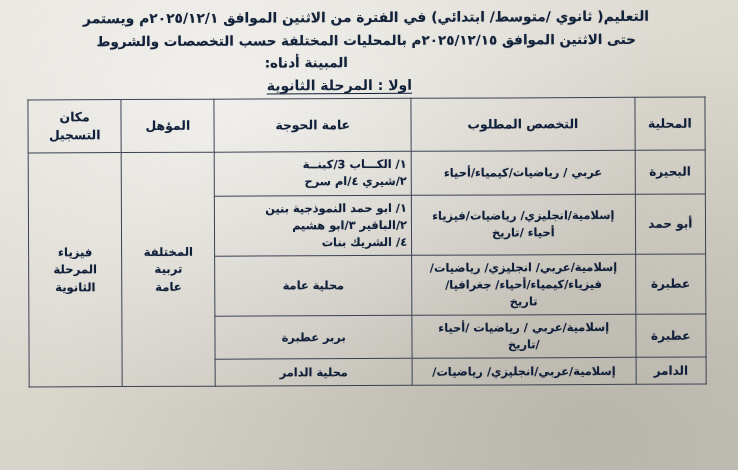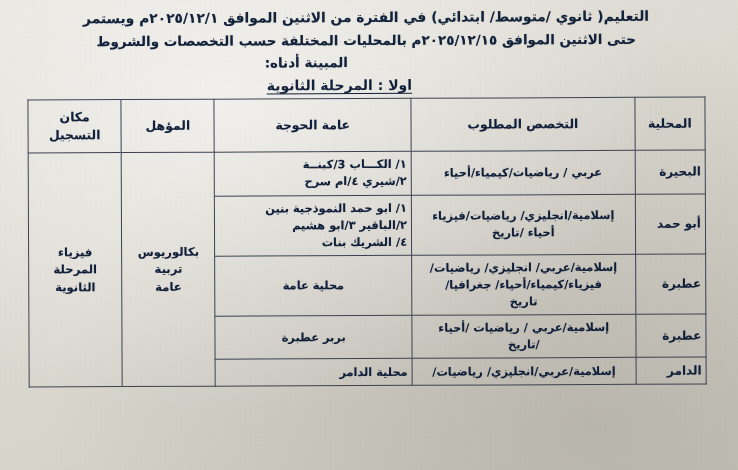--- a/index.html
+++ b/index.html
@@ -92,21 +92,21 @@
     font-size: 12.4px;
     height: 44px;
     font-weight: 700;
   }
   .col-loc   { width: 68px;  text-align: center; }
   .col-spec  { width: 216px; text-align: center; }
   .col-need  { width: 190px; text-align: right; }
   .col-qual  { width: 90px;  text-align: center; }
   .col-reg   { width: 90px;  text-align: center; }
 
-  td.loc   { font-size: 12px; }
+  td.loc   { text-align: center; font-size: 12px; }
   td.spec  { text-align: center; font-size: 11.4px; }
   td.need  { text-align: right;  font-size: 11.4px; padding-right: 6px; }
   td.qual  { text-align: center; font-size: 11.6px; line-height: 1.8; }
   td.reg   { text-align: center; font-size: 11.6px; line-height: 1.8; }
 
   .need-line { display: block; }
   .spec-line { display: block; }
   .loc-line  { display: block; }
 
   .thead-row th { background: transparent; }
@@ -155,21 +155,21 @@
         <tr>
           <td class="loc">البحيرة</td>
           <td class="spec">
             <span class="spec-line">عربي / رياضيات/كيمياء/أحياء</span>
           </td>
           <td class="need">
             <span class="need-line">١/ الكـــاب 3/كبنــة</span>
             <span class="need-line">٢/شيري   ٤/ام سرح</span>
           </td>
           <td class="qual" rowspan="5">
-            <span class="loc-line">بكالوريوس</span>
+            <span class="loc-line">المختلفة</span>
             <span class="loc-line">تربية</span>
             <span class="loc-line">عامة</span>
           </td>
           <td class="reg" rowspan="5">
             <span class="loc-line">فيزياء</span>
             <span class="loc-line">المرحلة</span>
             <span class="loc-line">الثانوية</span>
           </td>
         </tr>
 
@@ -207,21 +207,21 @@
           <td class="need" style="text-align:center">
             <span class="need-line">بربر عطبرة</span>
           </td>
         </tr>
 
         <tr>
           <td class="loc">الدامر</td>
           <td class="spec">
             <span class="spec-line">إسلامية/عربي/انجليزي/ رياضيات/</span>
           </td>
-          <td class="need" style="">
+          <td class="need" style="text-align:center">
             <span class="need-line">محلية الدامر</span>
           </td>
         </tr>
 
       </tbody>
     </table>
   </div>
 
 </div>
 

